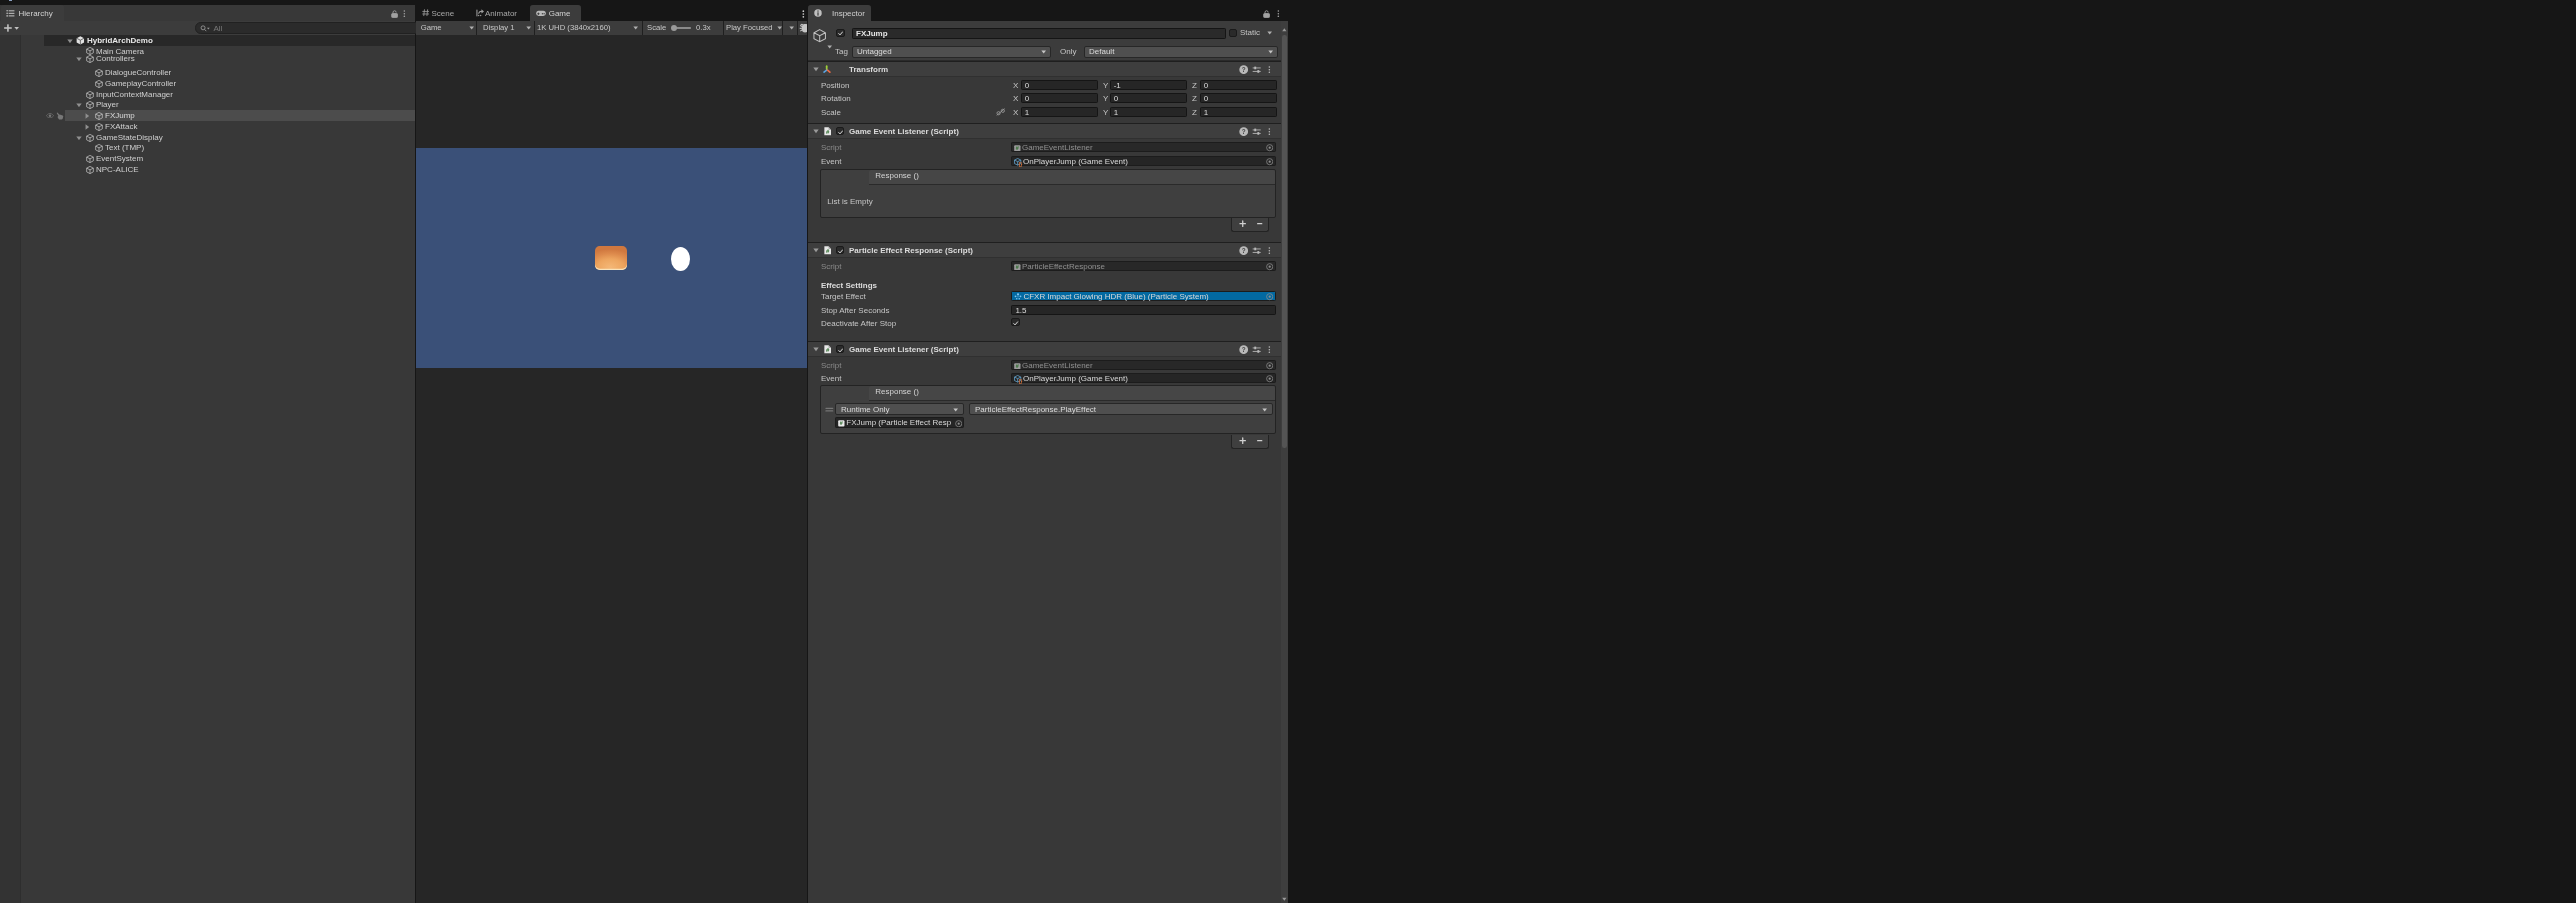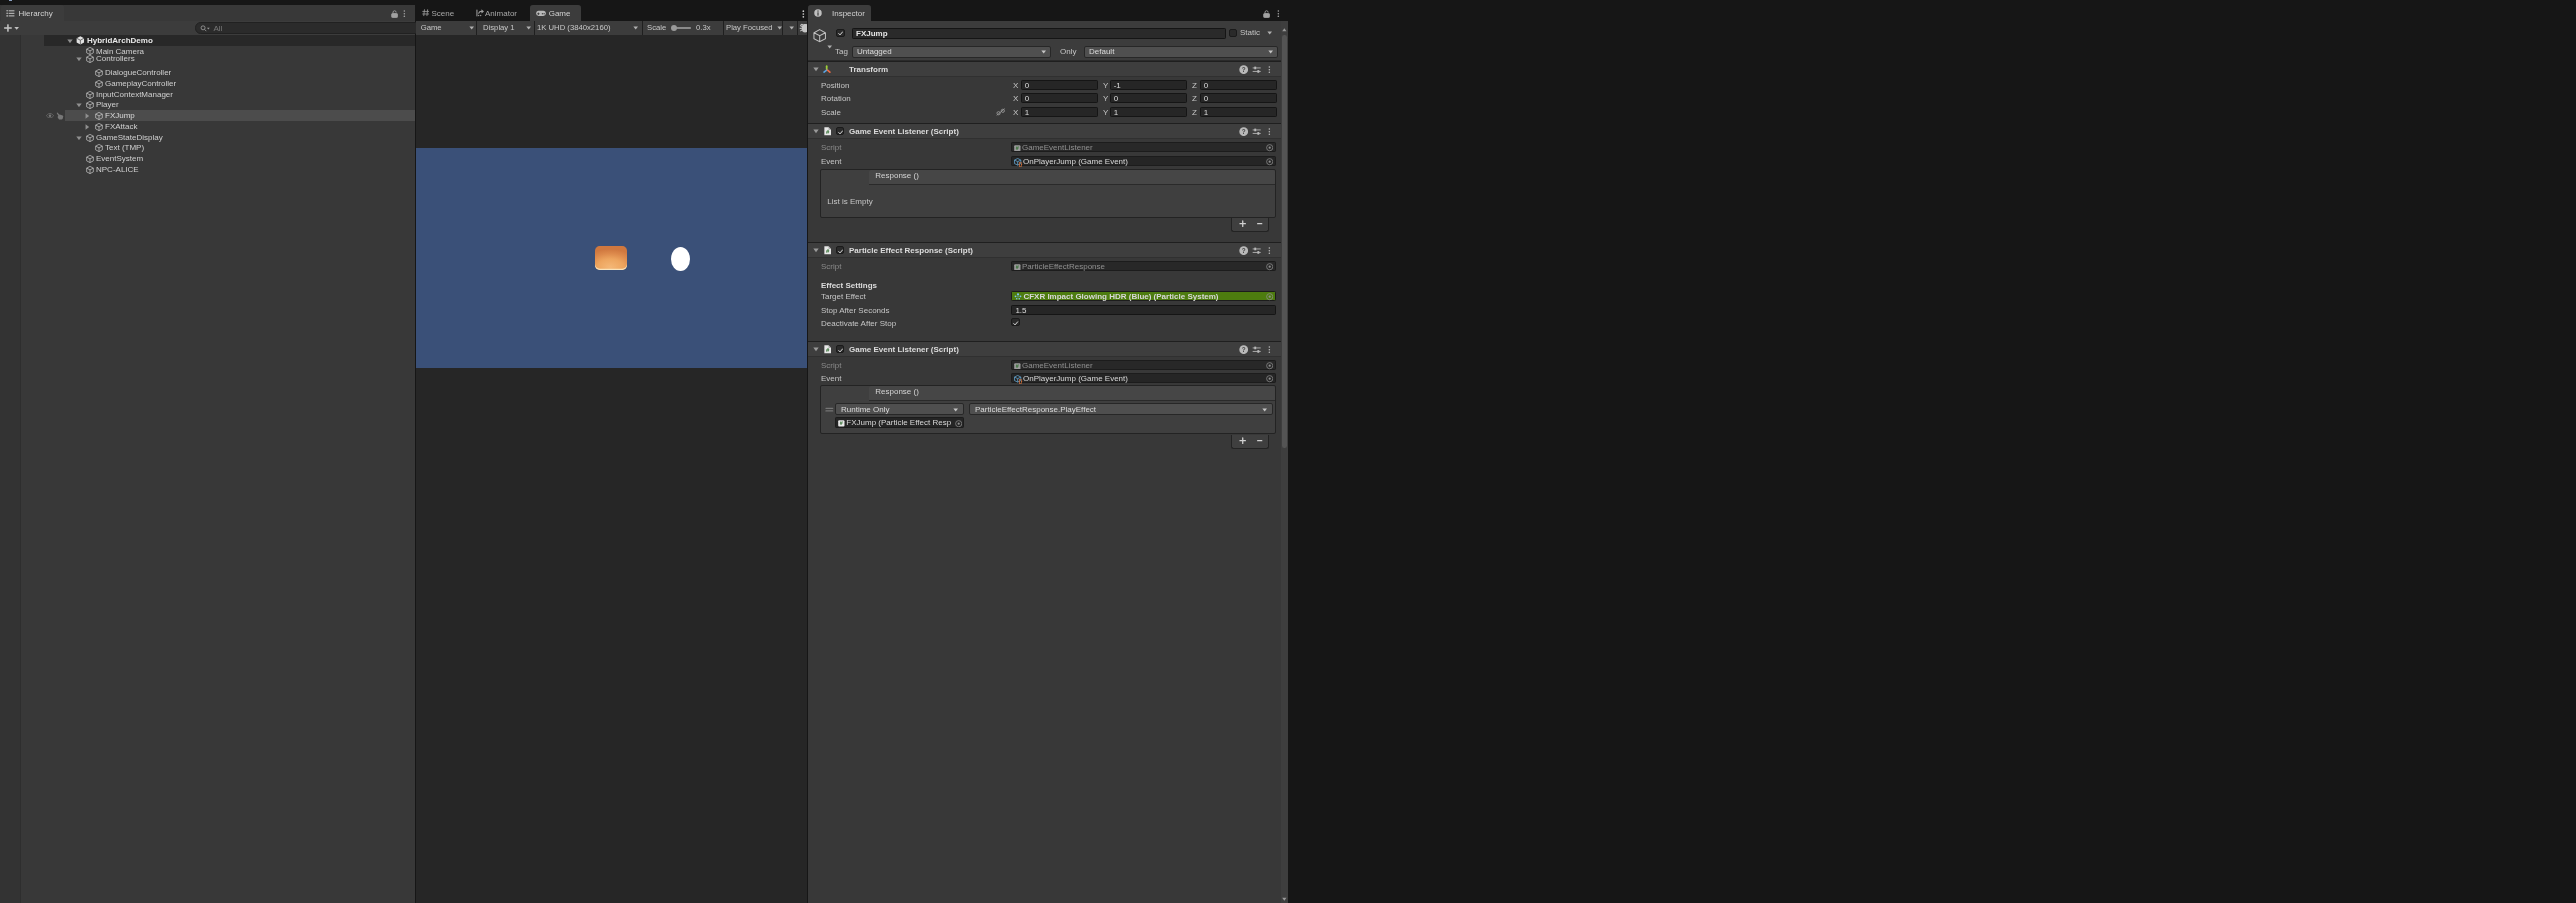--- a/index.html
+++ b/index.html
@@ -554,21 +554,21 @@
             <text x="5" y="8" text-anchor="middle" font-size="8" font-weight="bold" fill="#2d6c2d" font-family="Liberation Sans">#</text>
           </svg>
         <span class="ftext" style="color:#909090;">ParticleEffectResponse</span>
         <svg class="abs" style="right:2px; top:1.7px;" width="7.4" height="7.4" viewBox="0 0 11 11">
             <circle cx="5.5" cy="5.5" r="4.6" fill="none" stroke="#8e8e8e" stroke-width="1.1"></circle>
             <circle cx="5.5" cy="5.5" r="1.7" fill="#8e8e8e"></circle>
           </svg>
       </div>
       <span class="lbl" style="top:260px; font-weight:bold; color:#dcdcdc;">Effect Settings</span>
       <span class="lbl" style="top:271px;">Target Effect</span>
-      <div class="ofield" style="top:270px; background:#4d7c0f;font-weight:bold;">
+      <div class="ofield" style="top:270px; background:#0369a1;">
         <svg class="abs" style="left:2.3px; top:1.7px;" width="8" height="8" viewBox="0 0 12 12">
             <g fill="#7ec2ee">
               <circle cx="6" cy="2.2" r="1.7"></circle>
               <circle cx="2.3" cy="5" r="1.4"></circle>
               <circle cx="9.7" cy="5" r="1.4"></circle>
               <circle cx="4.1" cy="8.6" r="1.2"></circle>
               <circle cx="7.9" cy="8.6" r="1.2"></circle>
               <circle cx="6" cy="5.6" r="0.9"></circle>
             </g>
           </svg>

